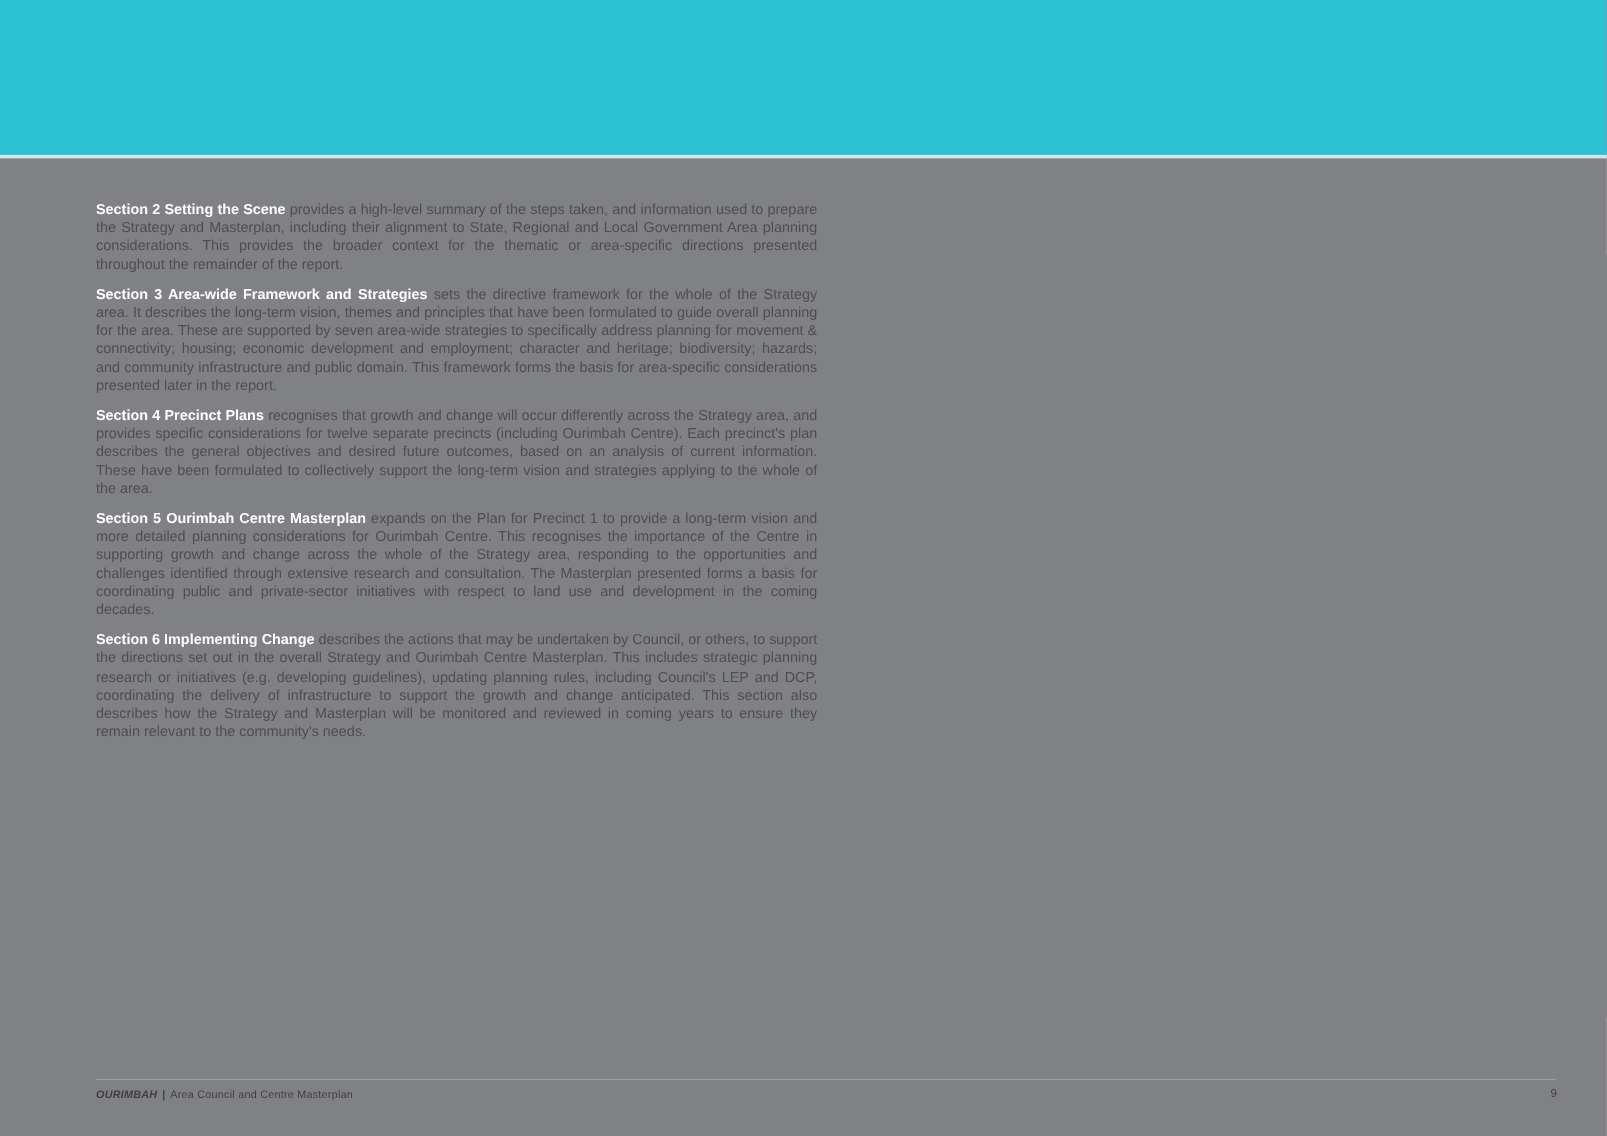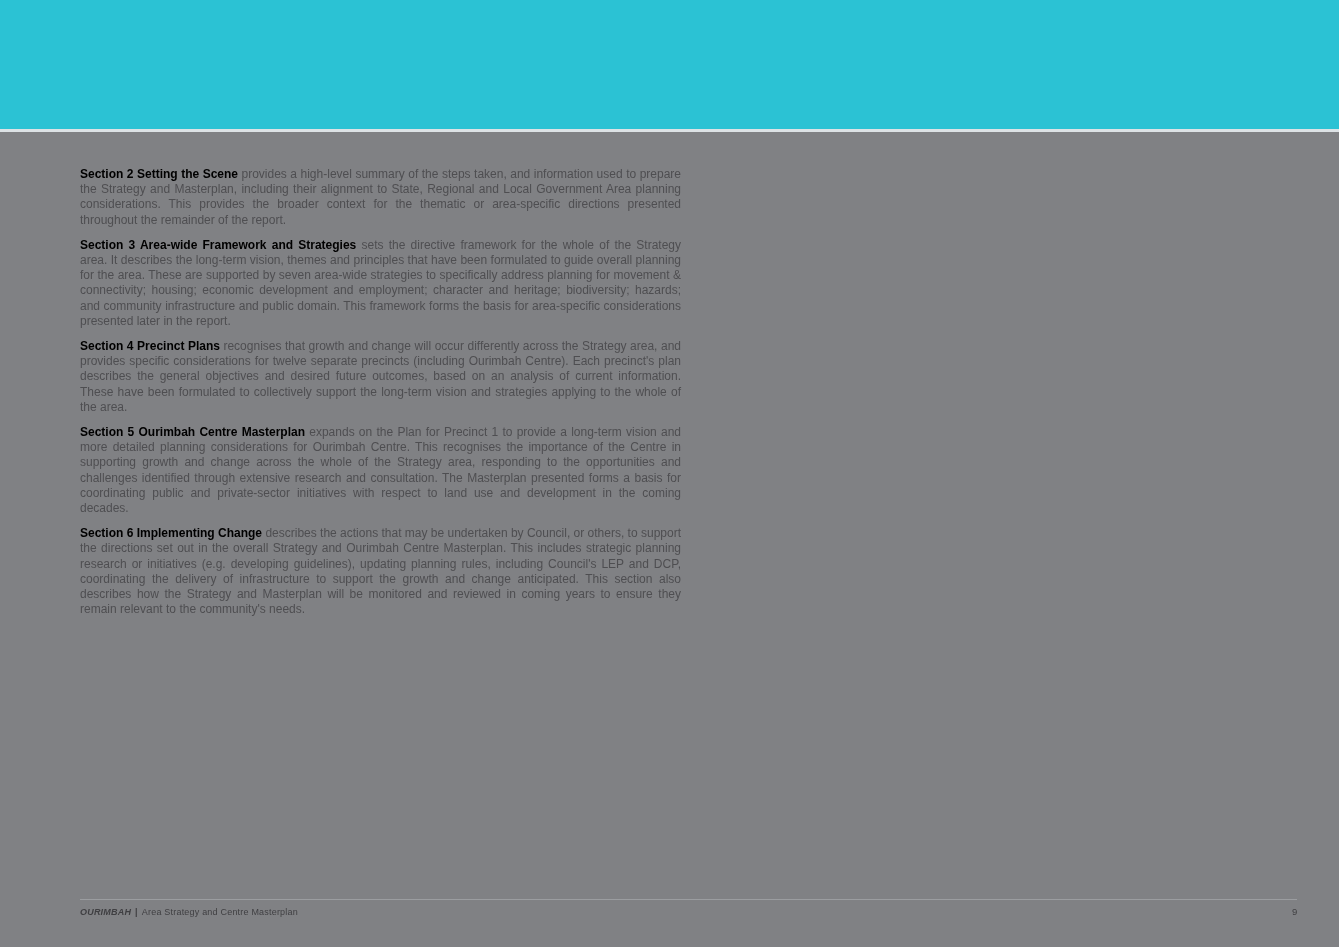--- a/index.html
+++ b/index.html
@@ -44,21 +44,21 @@
   .content-column p {
     margin: 0 0 10px 0;
     font-size: 12px;
     line-height: 15.2px;
     color: #4e4e51;
     text-align: justify;
     text-justify: inter-word;
   }
   .section-heading {
     font-weight: bold;
-    color: #000000; 
+    color: #ffffff; 
   }
   .footer-rule {
     position: absolute;
     left: 80px;
     top: 899px;
     width: 1217px;
     height: 1px;
     background: #9b9da0;
   }
   .footer-text {
@@ -103,17 +103,17 @@
 
     <p><span class="section-heading">Section 4 Precinct Plans</span> <span>recognises that growth and change will occur differently across the Strategy area, and provides specific considerations for twelve separate precincts (including Ourimbah Centre). Each precinct's plan describes the general objectives and desired future outcomes, based on an analysis of current information. These have been formulated to collectively support the long-term vision and strategies applying to the whole of the area.</span></p>
 
     <p><span class="section-heading">Section 5 Ourimbah Centre Masterplan</span> <span>expands on the Plan for Precinct 1 to provide a long-term vision and more detailed planning considerations for Ourimbah Centre. This recognises the importance of the Centre in supporting growth and change across the whole of the Strategy area, responding to the opportunities and challenges identified through extensive research and consultation. The Masterplan presented forms a basis for coordinating public and private-sector initiatives with respect to land use and development in the coming decades.</span></p>
 
     <p><span class="section-heading">Section 6 Implementing Change</span> <span>describes the actions that may be undertaken by Council, or others, to support the directions set out in the overall Strategy and Ourimbah Centre Masterplan. This includes strategic planning research or initiatives (e.g. developing guidelines), updating planning rules, including Council's LEP and DCP, coordinating the delivery of infrastructure to support the growth and change anticipated. This section also describes how the Strategy and Masterplan will be monitored and reviewed in coming years to ensure they remain relevant to the community's needs.</span></p>
   </div>
 
   <div class="footer-rule"></div>
 
-  <div class="footer-text"><span class="footer-brand">OURIMBAH</span><span class="footer-sep">|</span><span>Area Strategy and Centre Masterplan</span></div>
+  <div class="footer-text"><span class="footer-brand">OURIMBAH</span><span class="footer-sep">|</span><span>Area Council and Centre Masterplan</span></div>
 
   <div class="page-number">9</div>
 
 </div>
 
 </body></html>

